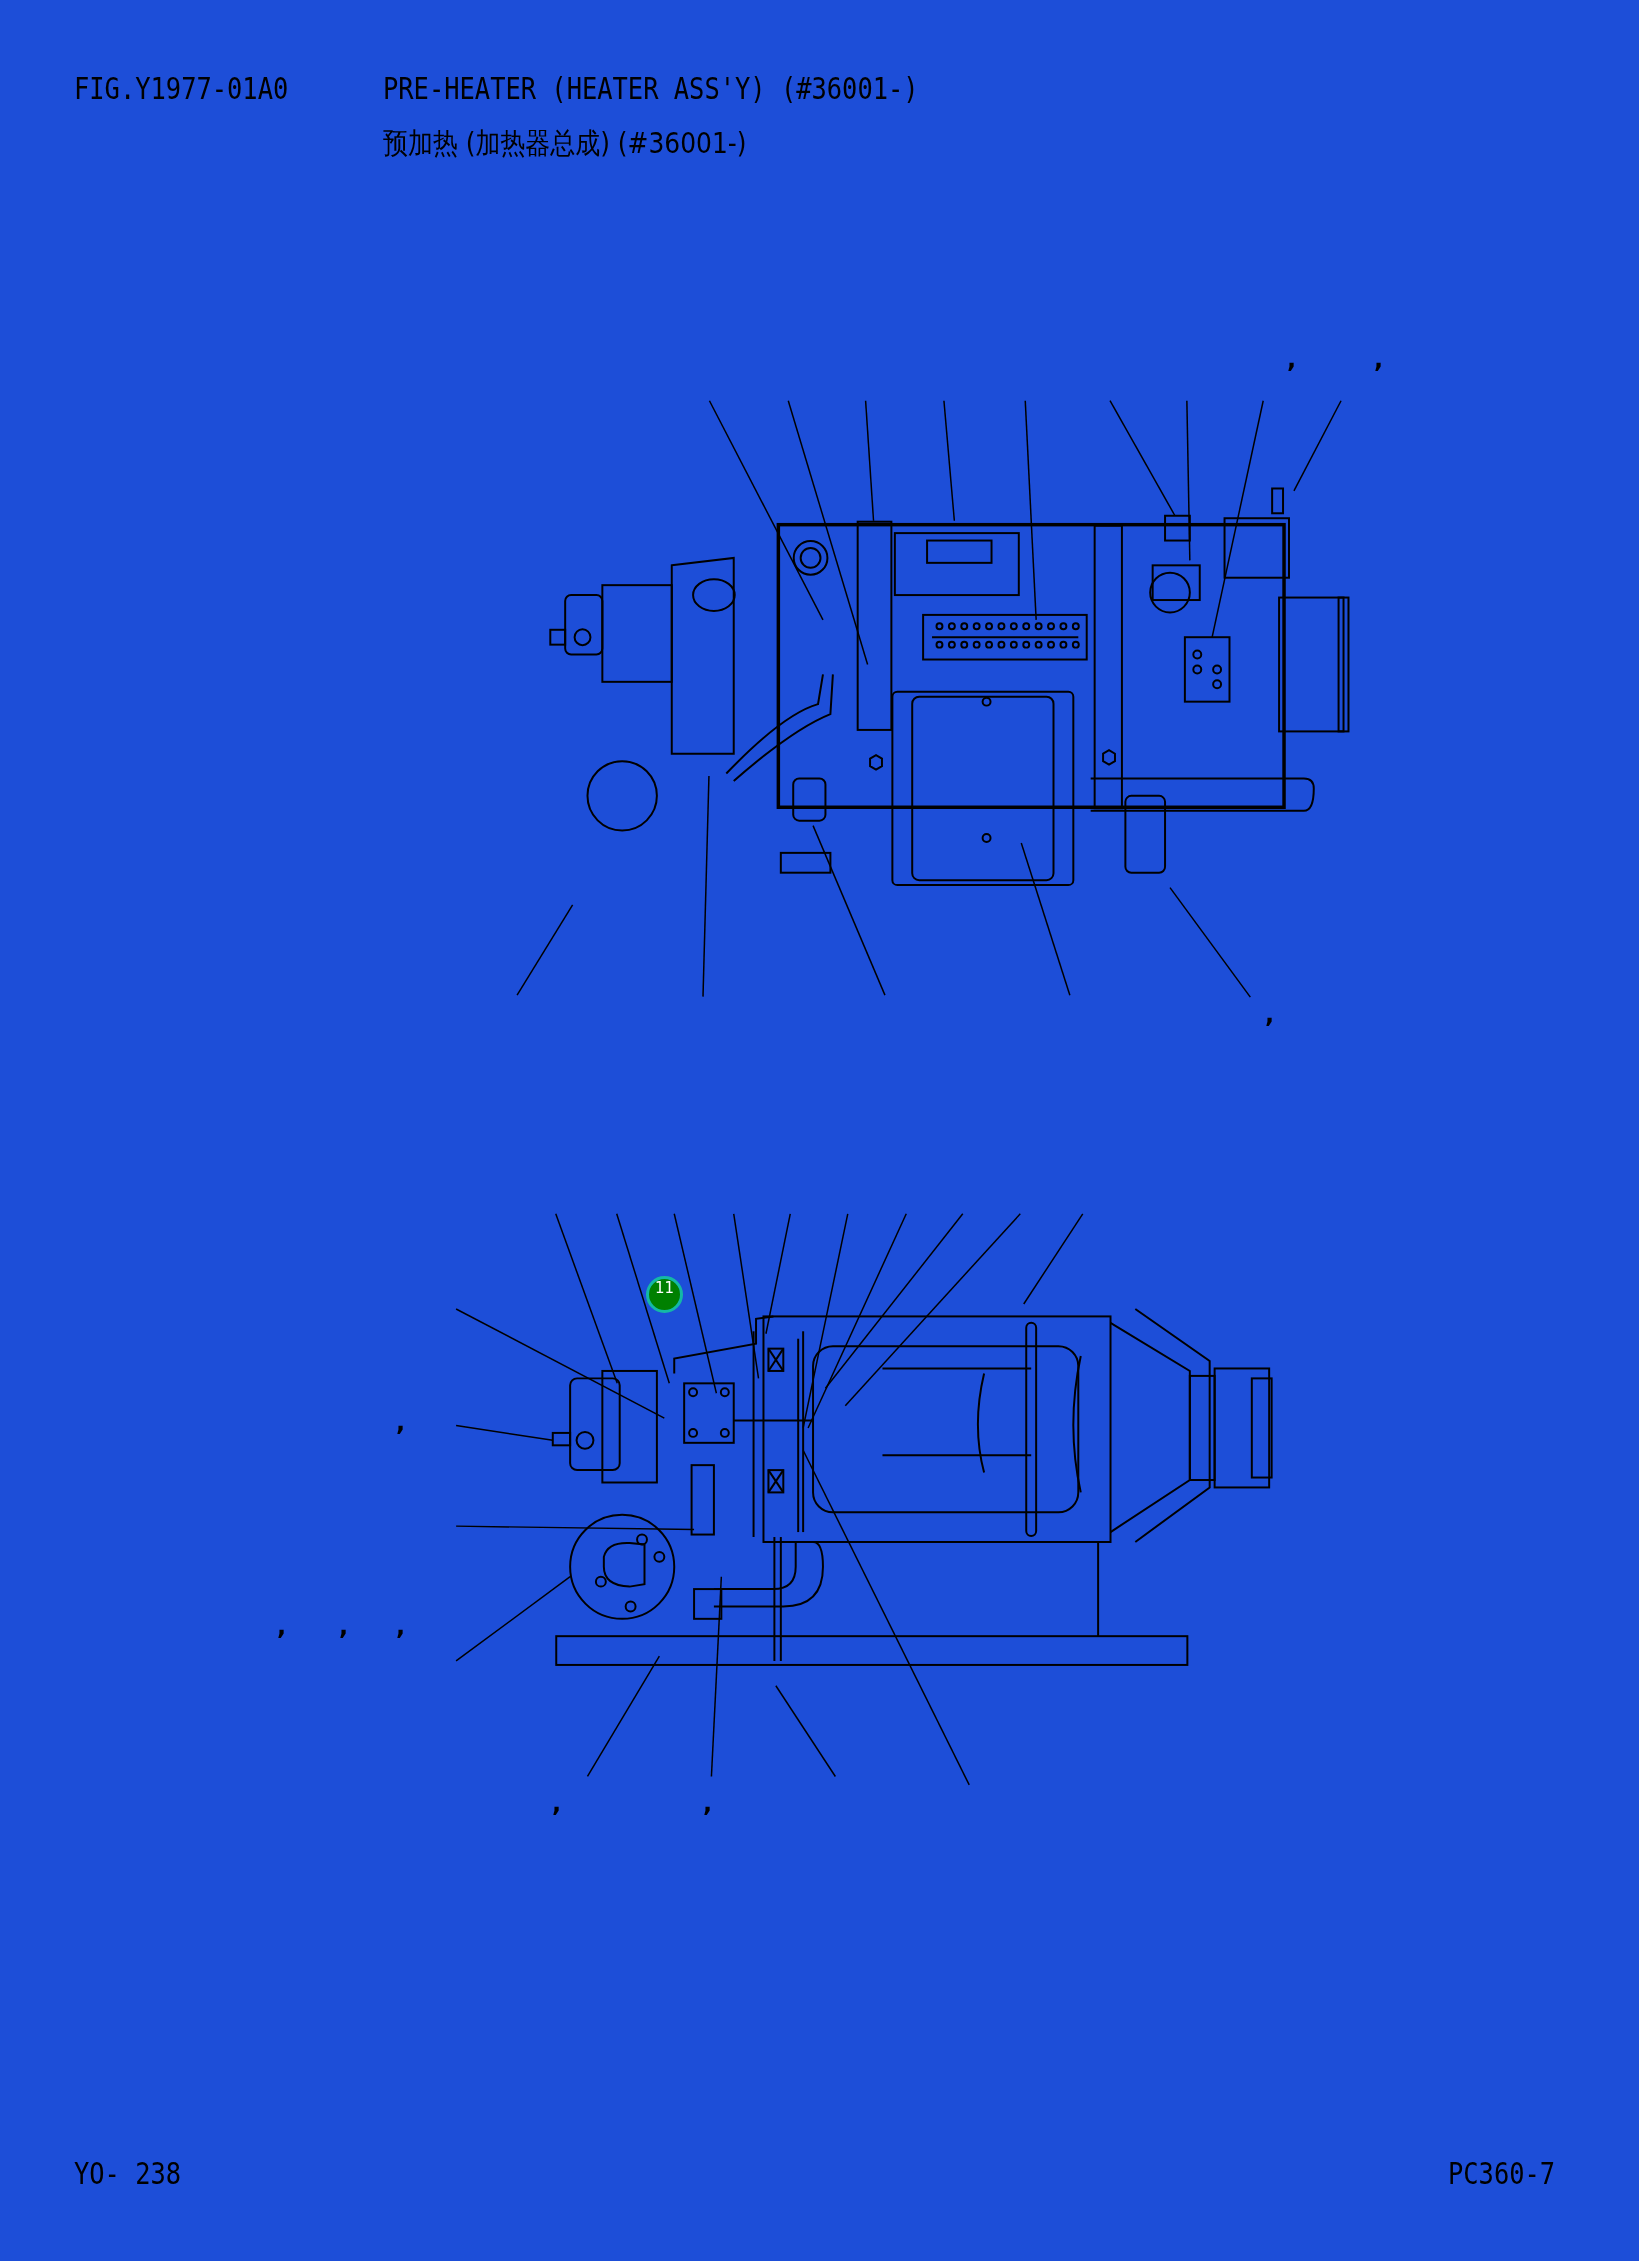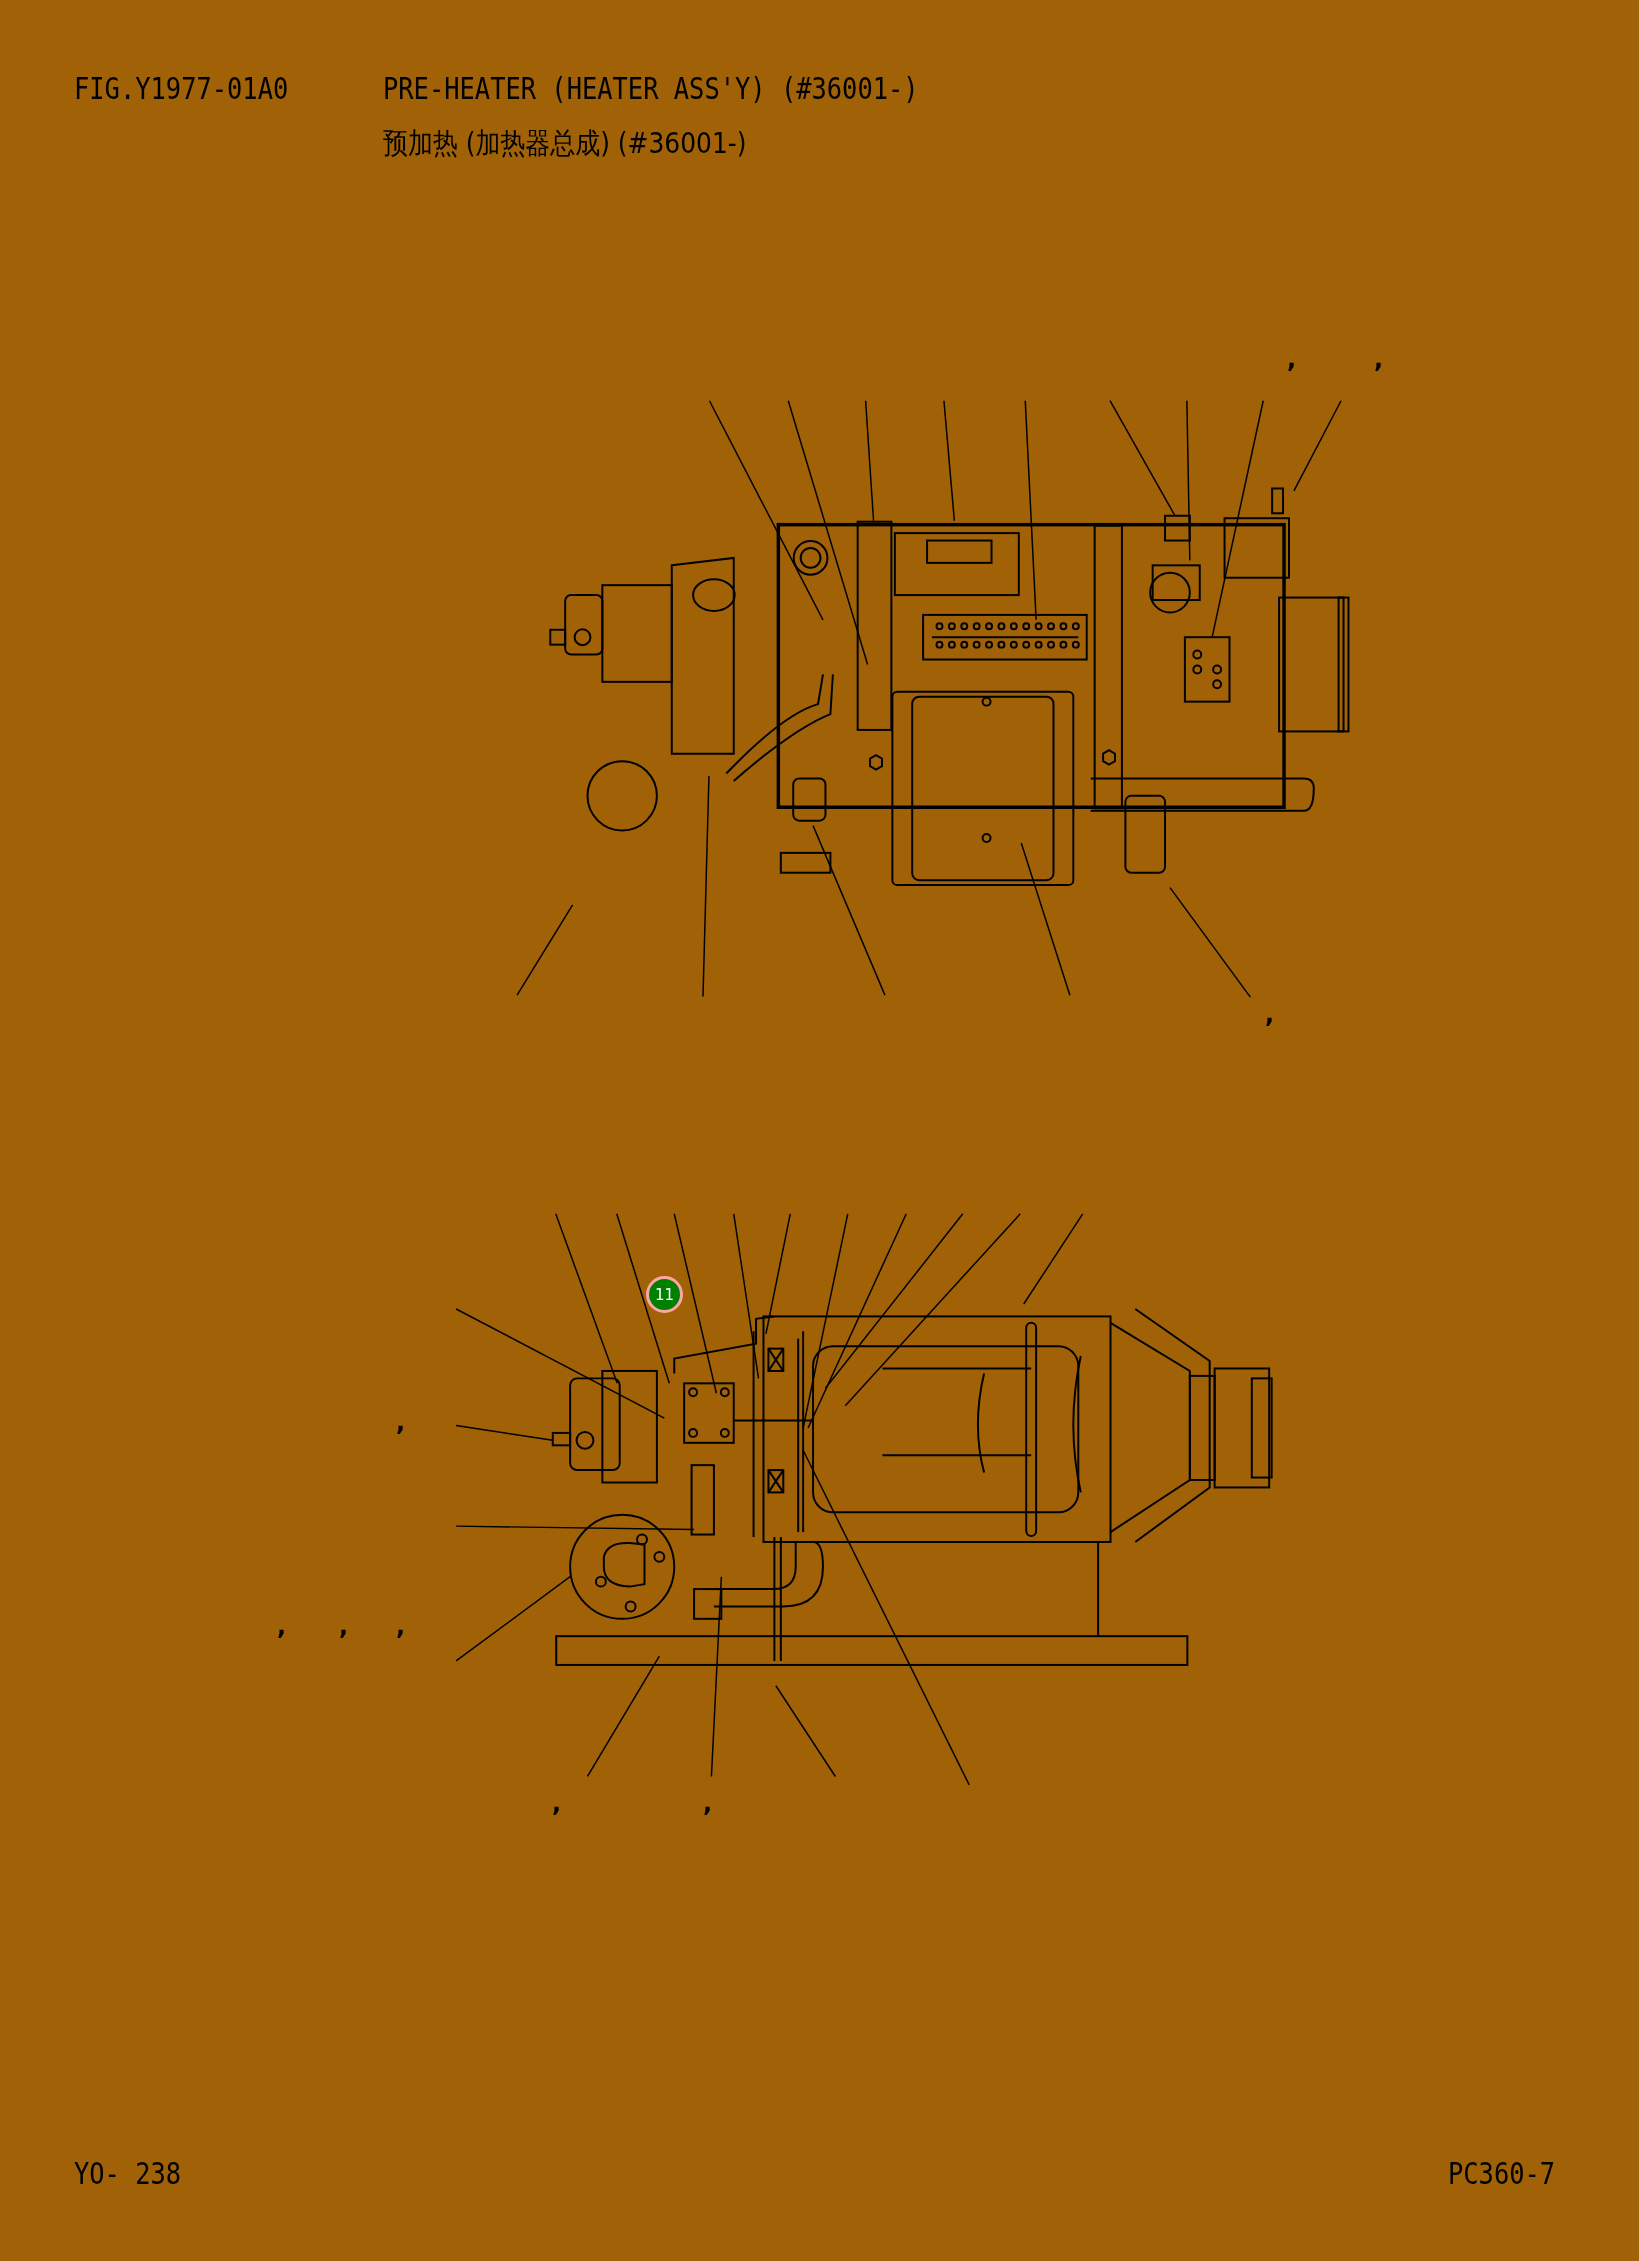--- a/index.html
+++ b/index.html
@@ -1,37 +1,37 @@
 <!DOCTYPE html>
 <html style="font-size:8px"><head>
 <meta charset="utf-8">
 <style>
   html, body { margin: 0; padding: 0; background: #ffffff; }
   body { width: 1639px; height: 2261px; position: relative; overflow: hidden; }
-  .page { position: absolute; left: 0; top: 0; width: 1639px; height: 2261px; background: #a16207; }
+  .page { position: absolute; left: 0; top: 0; width: 1639px; height: 2261px; background: #1d4ed8; }
   .txt {
     position: absolute; white-space: pre; color: #000000;
     font-family: "DejaVu Sans Mono", "Liberation Mono", monospace;
     font-size: 31px; line-height: 31px;
     transform-origin: 0 0;
   }
   .fig-no   { left: 74px; top: 73px; transform: scaleX(0.82); }
   .title-en { left: 383px; top: 73px; transform: scaleX(0.82); }
   .title-zh { left: 383px; top: 128px; font-family: "DejaVu Sans", sans-serif; font-size: 29px; transform: scaleX(0.86); }
   .page-no  { left: 74px; top: 2158px; transform: scaleX(0.82); }
   .model    { left: 1448px; top: 2158px; transform: scaleX(0.82); }
   svg.drawing { position: absolute; left: 0; top: 0; }
   svg.drawing .ln  { stroke: #000; stroke-width: 4; fill: none; }
   svg.drawing .ldr { stroke: #000; stroke-width: 3; fill: none; }
   svg.drawing .thk { stroke: #000; stroke-width: 7; fill: none; }
   .comma { position: absolute; font-family: "DejaVu Sans", sans-serif; font-weight: bold; font-size: 24px; line-height: 24px; color: #000; }
   .callout {
     position: absolute; width: 37px; height: 37px; border-radius: 50%;
-    border: 3px solid #fca5a5; box-sizing: border-box;
-    display: flex; align-items: center; justify-content: center;
+    border: 3px solid #14b8a6; box-sizing: border-box;
+    display: flex; justify-content: center;
     font-family: "DejaVu Sans", sans-serif; font-size: 15px; color: #ffffff;
     cursor: pointer;
   }
 </style>
 </head>
 <body>
 
 <div class="page">
 
   <div class="txt fig-no">FIG.Y1977-01A0</div>

